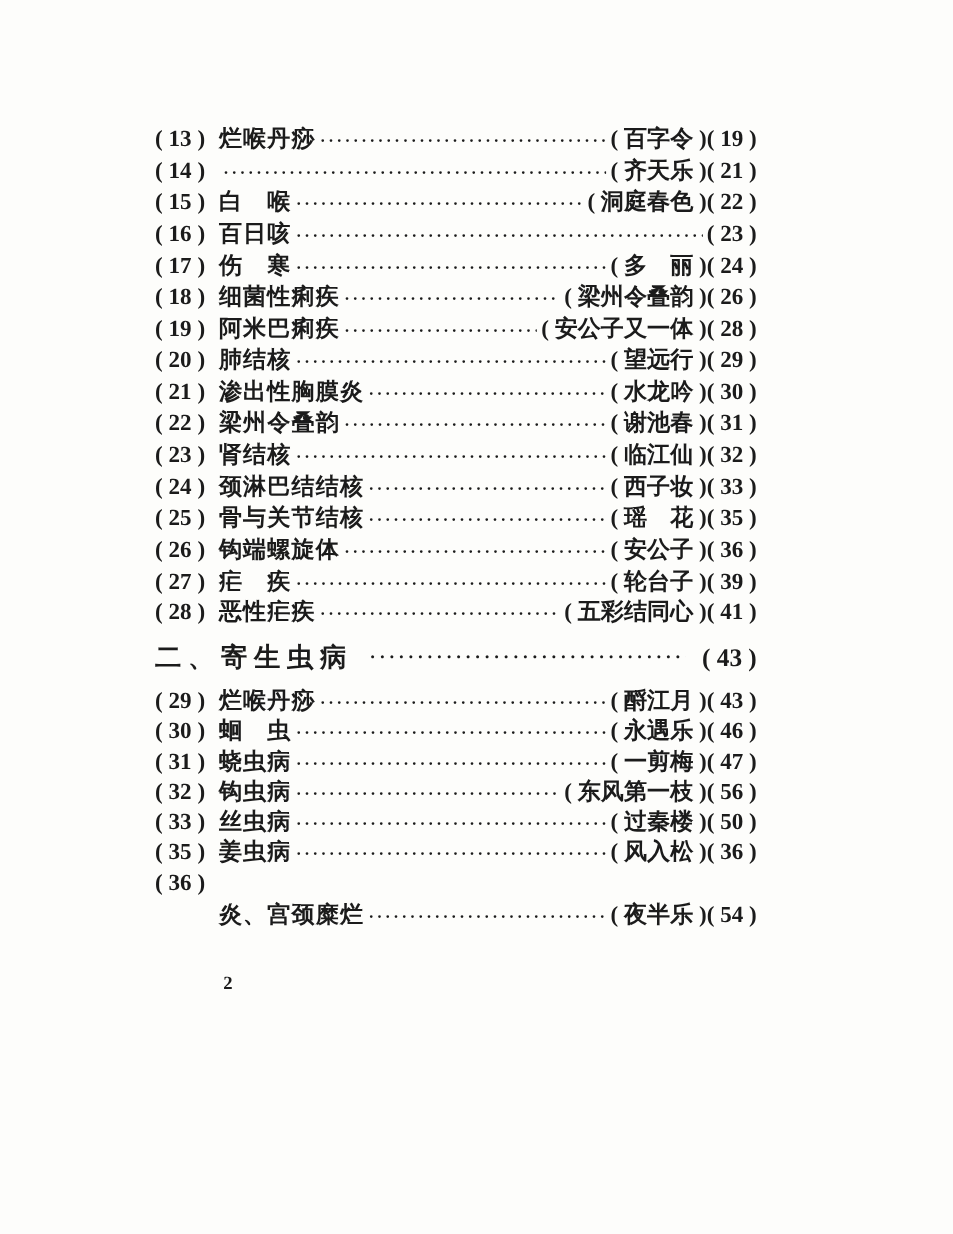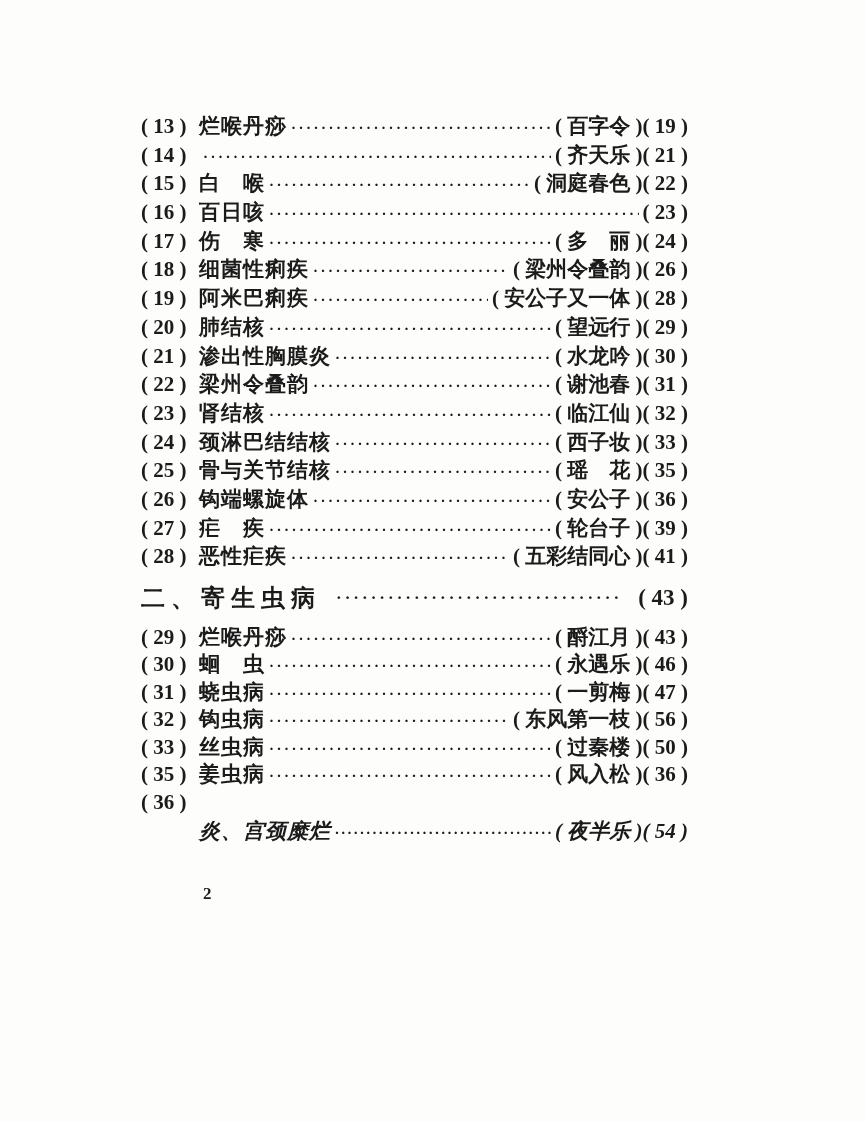--- a/index.html
+++ b/index.html
@@ -66,21 +66,21 @@
     font-size: 24px;
     margin-top: 4px;
     gap: 11px;
   }
   .heading-label { white-space: pre; letter-spacing: 6px; flex: 0 0 auto; }
   .heading-row .leader::before { font-size: 17px; letter-spacing: 3px; }
   .heading-row .pg { font-size: 23px; }
   .sec2 { margin-top: 3px; }
   
   .entry36 .toc-row { height: 29px; line-height: 29px; }
-  .entry36 .indent { padding-left: 58px; font-style: italic; }
+  .entry36 .indent { padding-left: 58px; }
   
   .folio {
     position: absolute;
     left: 203px;
     top: 884px;
     font-size: 17px;
   }
 </style>
 </head>
 <body>

